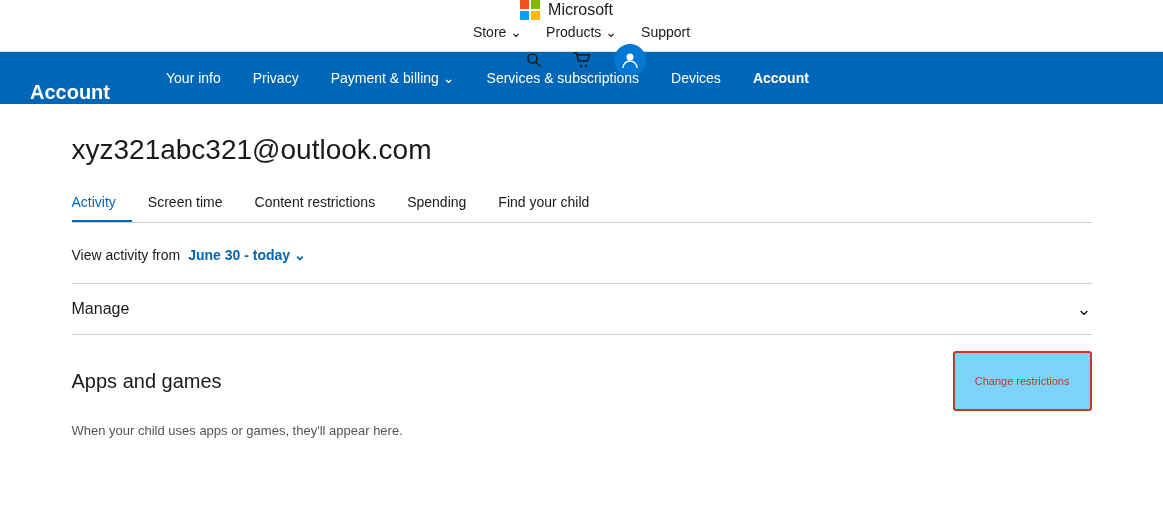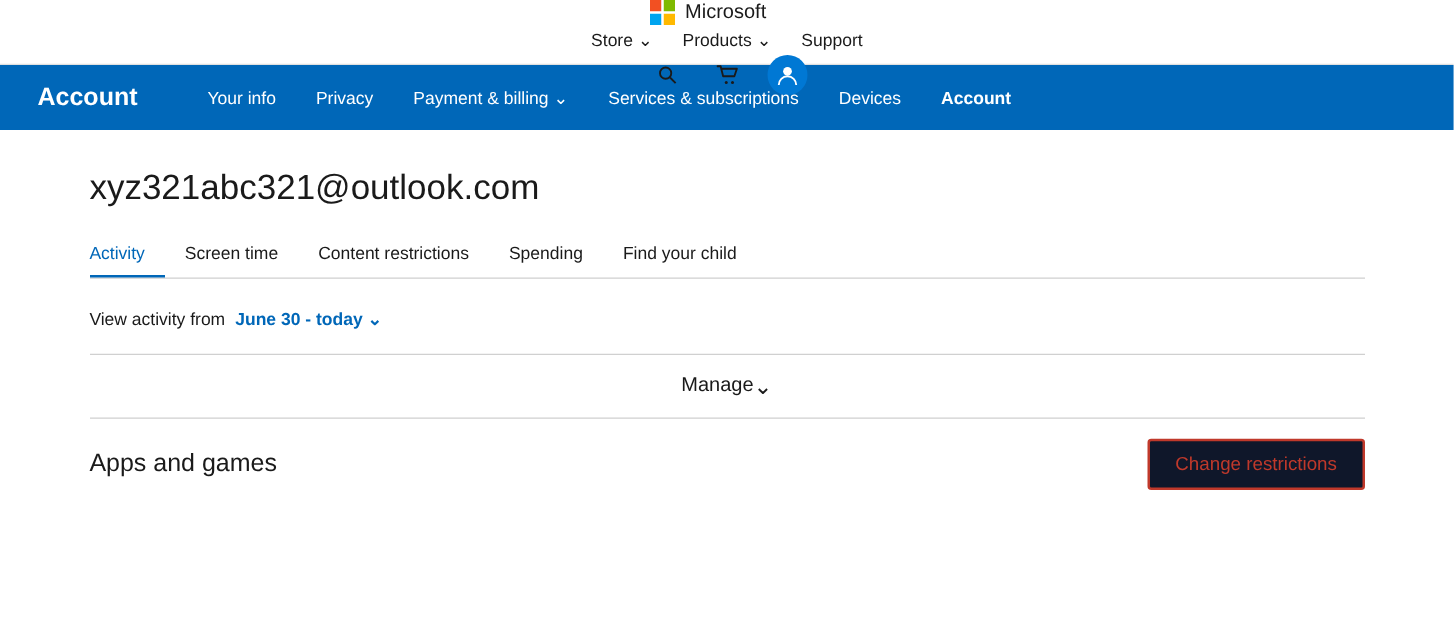--- a/index.html
+++ b/index.html
@@ -79,21 +79,21 @@
       align-items: center;
       justify-content: center;
       color: white;
       font-size: 16px;
       cursor: pointer;
     }
 
     
     .account-nav {
       display: flex;
-      align-items: center;
+      align-items: flex-end;
       background: #0067b8;
       padding: 0 20px;
       height: 52px;
     }
     .account-nav-brand {
       color: #fff;
       font-size: 20px;
       font-weight: 600;
       margin-right: 30px;
       padding: 0 10px;
@@ -170,21 +170,21 @@
       font-size: 14px;
       font-weight: bold;
     }
 
     
     .manage-section {
       border-top: 1px solid #d0d0d0;
       padding: 14px 0;
       display: flex;
       align-items: center;
-      justify-content: center;
+      justify-content: space-between;
       cursor: pointer;
     }
     .manage-label {
       font-size: 16px;
       font-weight: 400;
       color: #1a1a1a;
     }
     .chevron-icon {
       font-size: 18px;
       color: #1a1a1a;
@@ -200,24 +200,24 @@
       align-items: center;
       justify-content: space-between;
       margin-bottom: 12px;
     }
     .apps-games-label {
       font-size: 20px;
       font-weight: 400;
       color: #1a1a1a;
     }
     .change-restrictions-btn {
-      padding: 10px 20px;
-      font-size: 15px;
+      padding: 22px 20px;
+      font-size: 11px;
       color: #c0392b;
-      background: #0f172a;
+      background: #7dd3fc;
       border: 2px solid #c0392b;
       border-radius: 3px;
       cursor: pointer;
       font-family: 'Segoe UI', Arial, sans-serif;
     }
     .apps-games-desc {
       font-size: 13px;
       color: #555;
       margin-top: 4px;
     }
@@ -328,14 +328,15 @@
   <div class="manage-section">
     <span class="manage-label">Manage</span>
     <span class="chevron-icon">⌄</span>
   </div>
 
   <div class="apps-games-section">
     <div class="apps-games-row">
       <span class="apps-games-label">Apps and games</span>
       <button class="change-restrictions-btn">Change restrictions</button>
     </div>
+    <p class="apps-games-desc">When your child uses apps or games, they'll appear here.</p>
   </div>
 </div>
 
 </body></html>

